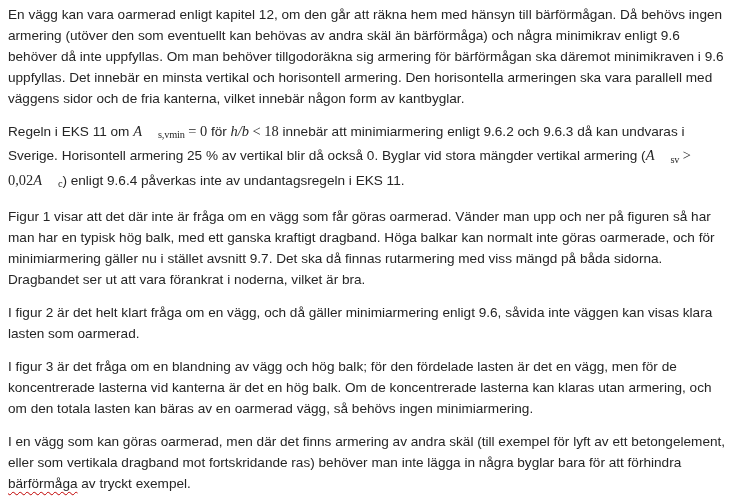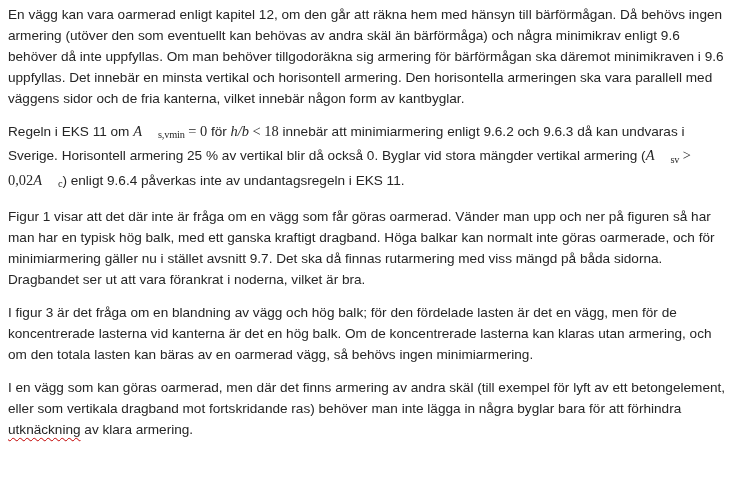--- a/index.html
+++ b/index.html
@@ -47,16 +47,17 @@
   }
 </style>
 </head>
 <body>
 
 <div class="page">
   <div id="doc" class="doc">
       <p class="para"><span class="r-t">En vägg kan vara oarmerad enligt kapitel 12, om den går att räkna hem med hänsyn till bärförmågan. Då behövs ingen armering (utöver den som eventuellt kan behövas av andra skäl än bärförmåga) och några minimikrav enligt 9.6 behöver då inte uppfyllas. Om man behöver tillgodoräkna sig armering för bärförmågan ska däremot minimikraven i 9.6 uppfyllas. Det innebär en minsta vertikal och horisontell armering. Den horisontella armeringen ska vara parallell med väggens sidor och de fria kanterna, vilket innebär någon form av kantbyglar.</span></p>
       <p class="para"><span class="r-t">Regeln i EKS 11 om </span><span class="r-mi">A</span><span class="r-msub">s,vmin</span><span class="r-mo"> = 0</span><span class="r-t"> för </span><span class="r-mi">h/b</span><span class="r-mo"> &lt; 18</span><span class="r-t"> innebär att minimiarmering enligt 9.6.2 och 9.6.3 då kan undvaras i Sverige. Horisontell armering 25 % av vertikal blir då också 0. Byglar vid stora mängder vertikal armering (</span><span class="r-mi">A</span><span class="r-msub">sv</span><span class="r-mo"> &gt; 0,02</span><span class="r-mi">A</span><span class="r-msub">c</span><span class="r-t">) enligt 9.6.4 påverkas inte av undantagsregeln i EKS 11.</span></p>
       <p class="para"><span class="r-t">Figur 1 visar att det där inte är fråga om en vägg som får göras oarmerad. Vänder man upp och ner på figuren så har man har en typisk hög balk, med ett ganska kraftigt dragband. Höga balkar kan normalt inte göras oarmerade, och för minimiarmering gäller nu i stället avsnitt 9.7. Det ska då finnas rutarmering med viss mängd på båda sidorna. Dragbandet ser ut att vara förankrat i noderna, vilket är bra.</span></p>
+      <p class="para"><span class="r-t">I figur 2 är det helt klart fråga om en vägg, och då gäller minimiarmering enligt 9.6, såvida inte väggen kan visas klara lasten som oarmerad.</span></p>
       <p class="para"><span class="r-t">I figur 3 är det fråga om en blandning av vägg och hög balk; för den fördelade lasten är det en vägg, men för de koncentrerade lasterna vid kanterna är det en hög balk. Om de koncentrerade lasterna kan klaras utan armering, och om den totala lasten kan bäras av en oarmerad vägg, så behövs ingen minimiarmering.</span></p>
-      <p class="para"><span class="r-t">I en vägg som kan göras oarmerad, men där det finns armering av andra skäl (till exempel för lyft av ett betongelement, eller som vertikala dragband mot fortskridande ras) behöver man inte lägga in några byglar bara för att förhindra </span><span class="r-err">utknäckning</span><span class="r-t"> av klara armering.</span></p>
+      <p class="para"><span class="r-t">I en vägg som kan göras oarmerad, men där det finns armering av andra skäl (till exempel för lyft av ett betongelement, eller som vertikala dragband mot fortskridande ras) behöver man inte lägga in några byglar bara för att förhindra </span><span class="r-err">bärförmåga</span><span class="r-t"> av tryckt exempel.</span></p>
     </div>
 </div>
 
 </body></html>

